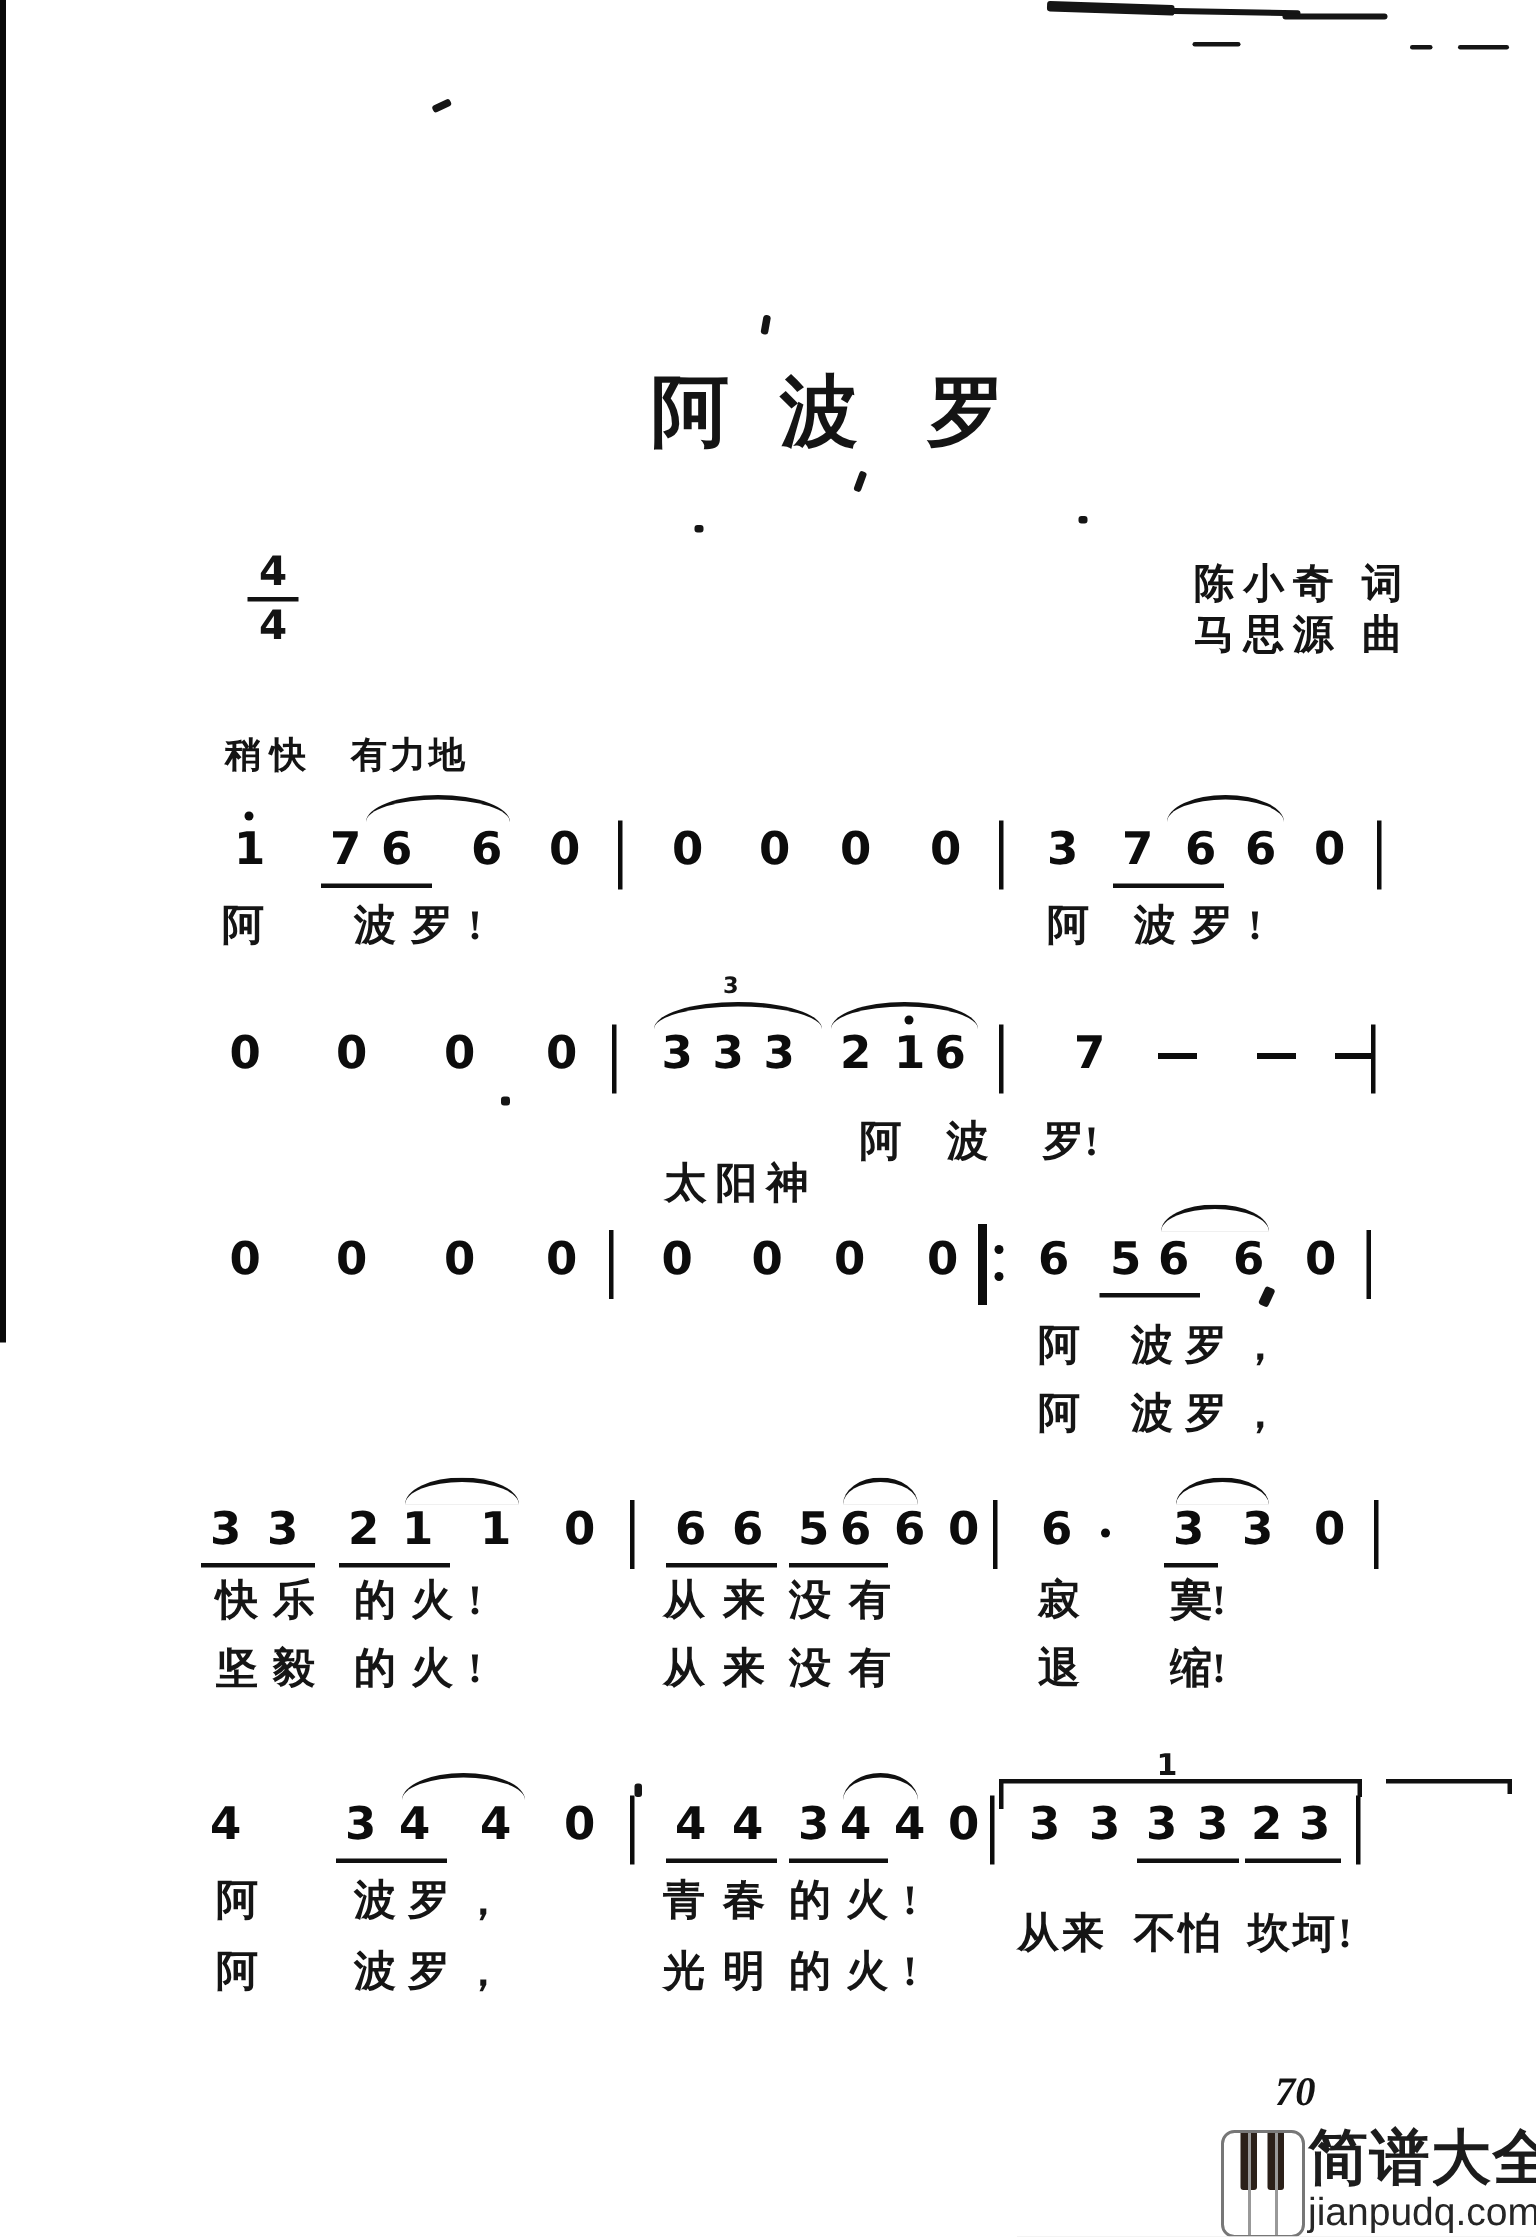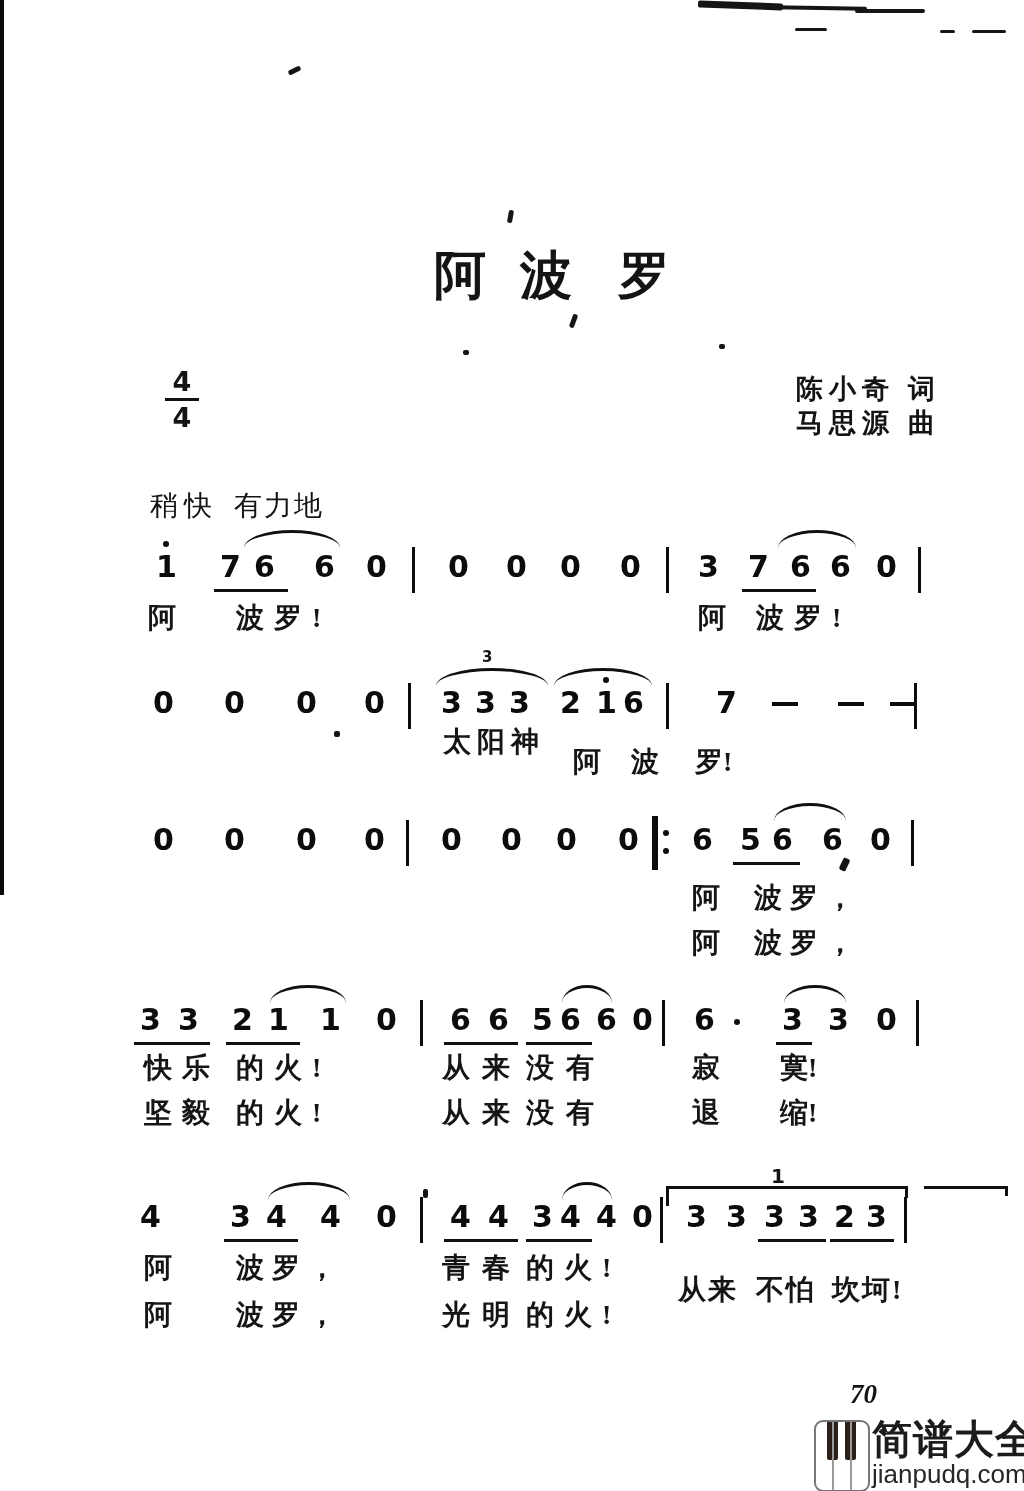--- a/index.html
+++ b/index.html
@@ -2,21 +2,21 @@
 <html><head>
 <meta charset="utf-8">
 <style>
   html,body{margin:0;padding:0;background:#e9e9e9;}
   .page{position:relative;width:1024px;height:1491px;background:#ffffff;overflow:hidden;
         font-family:"Liberation Serif","DejaVu Serif",serif;color:#141414;}
   
   .title-char{position:absolute;top:250px;font-size:52px;font-weight:700;line-height:1;
               font-family:"Liberation Serif","DejaVu Serif",serif;}
   .credit{position:absolute;font-size:27px;font-weight:700;line-height:1;white-space:nowrap;}
-  .tempo{position:absolute;top:492px;font-size:28px;font-weight:400;line-height:1;white-space:nowrap;}
+  .tempo{position:absolute;top:492px;font-size:24px;font-weight:700;line-height:1;white-space:nowrap;}
   .timesig{position:absolute;left:162px;top:368px;width:40px;text-align:center;
            font:700 27px "DejaVu Sans","Liberation Sans",sans-serif;line-height:1;}
   .timesig .bar{display:block;width:34px;height:3px;background:#111;margin:3px auto;}
   .pageno{position:absolute;left:850px;top:1381px;font-size:27px;font-weight:700;font-style:italic;line-height:1;}
   
   .note{position:absolute;font:700 30px "DejaVu Sans","Liberation Sans",sans-serif;
         color:#0c0c0c;line-height:1;}
   .beam{position:absolute;height:3px;background:#101010;}
   .slur{position:absolute;height:15px;border-top:3px solid #101010;
         border-radius:50% 50% 0 0 / 100% 100% 0 0;}
@@ -188,21 +188,21 @@
       <div class="vline" style="left: 666px; top: 1186px; width: 242px; height: 3px;"></div>
       <div class="vline" style="left: 666px; top: 1186px; width: 3px; height: 20px;"></div>
       <div class="vline" style="left: 905px; top: 1186px; width: 3px; height: 12px;"></div>
       <div class="vline" style="left: 924px; top: 1186px; width: 84px; height: 3px;"></div>
       <div class="vline" style="left: 1005px; top: 1186px; width: 3px; height: 10px;"></div>
       <div class="vlabel" style="left: 768px; top: 1166px;">1</div>
       <div class="lyric" style="left: 148px; top: 604px; letter-spacing: 0px;">阿</div>
       <div class="lyric" style="left: 236px; top: 604px; letter-spacing: 10px;">波罗!</div>
       <div class="lyric" style="left: 698px; top: 604px; letter-spacing: 0px;">阿</div>
       <div class="lyric" style="left: 756px; top: 604px; letter-spacing: 10px;">波罗!</div>
-      <div class="lyric" style="left: 443px; top: 728px; letter-spacing: 6px;">太阳神</div>
+      <div class="lyric" style="left: 443px; top: 776px; letter-spacing: 6px;">太阳神</div>
       <div class="lyric" style="left: 573px; top: 748px; letter-spacing: 0px;">阿</div>
       <div class="lyric" style="left: 631px; top: 748px; letter-spacing: 0px;">波</div>
       <div class="lyric" style="left: 695px; top: 748px; letter-spacing: 0px;">罗!</div>
       <div class="lyric" style="left: 692px; top: 884px; letter-spacing: 0px;">阿</div>
       <div class="lyric" style="left: 754px; top: 884px; letter-spacing: 8px;">波罗，</div>
       <div class="lyric" style="left: 692px; top: 929px; letter-spacing: 0px;">阿</div>
       <div class="lyric" style="left: 754px; top: 929px; letter-spacing: 8px;">波罗，</div>
       <div class="lyric" style="left: 144px; top: 1054px; letter-spacing: 10px;">快乐</div>
       <div class="lyric" style="left: 236px; top: 1054px; letter-spacing: 10px;">的火!</div>
       <div class="lyric" style="left: 442px; top: 1054px; letter-spacing: 12px;">从来</div>

